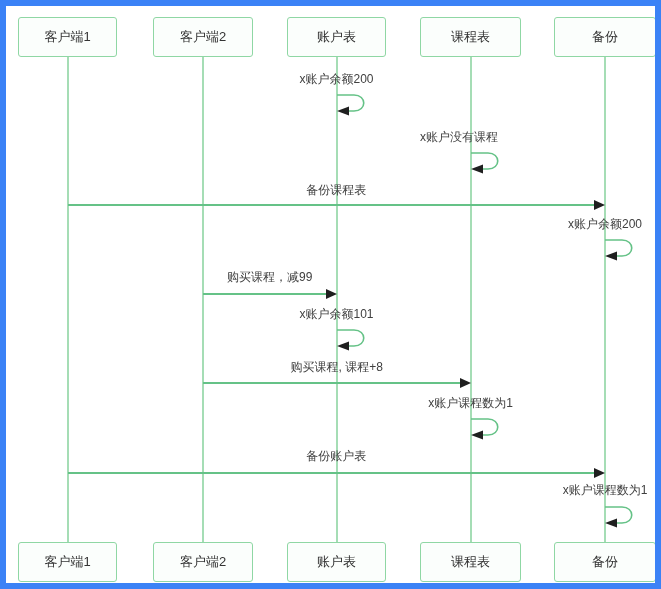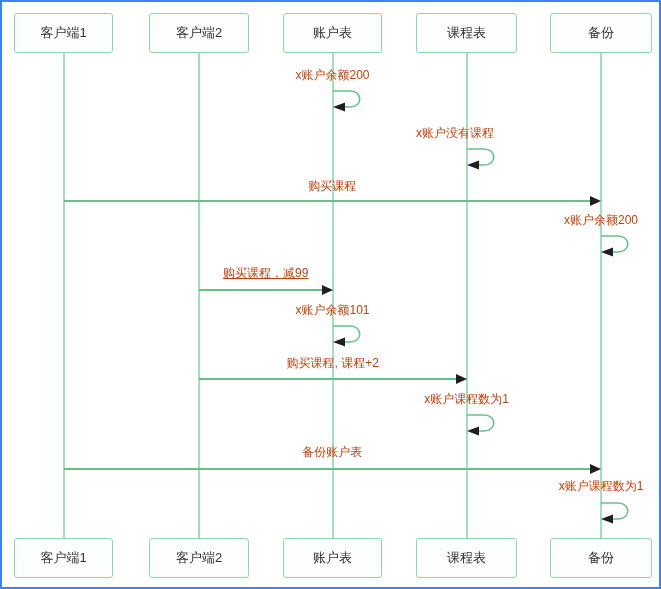--- a/index.html
+++ b/index.html
@@ -6,21 +6,21 @@
     margin: 0;
     padding: 0;
     background: #ffffff;
     font-family: "Liberation Sans", "DejaVu Sans", sans-serif;
   }
   .frame {
     position: relative;
     width: 661px;
     height: 589px;
     box-sizing: border-box;
-    border: 2px solid #3b82f6;
+    border: 6px solid #3b82f6;
     background: #ffffff;
     overflow: hidden;
     padding-left: 39px;
   }
   .canvas {
     position: absolute;
     inset: 0;
   }
   .participant-box {
     position: absolute;
@@ -51,21 +51,21 @@
     width: 0;
     height: 0;
     border-top: 5px solid transparent;
     border-bottom: 5px solid transparent;
     border-left: 11px solid #1f1f1f;
   }
   .msg-label {
     position: absolute;
     transform: translateX(-50%);
     font-size: 12px;
-    color: #c2410c;
+    color: #404040;
     white-space: nowrap;
     line-height: 15px;
   }
   .self-loop {
     position: absolute;
     overflow: visible;
   }
 </style>
 </head>
 <body>
@@ -112,37 +112,37 @@
         <path d="M0,3 H17 C30,3 30,19 17,19 H11" fill="none" stroke="#65c287" stroke-width="1.6"></path>
         <polygon points="12,14.5 12,23.5 0,19" fill="#1f1f1f"></polygon>
       </svg>
       <div class="msg-label" style="left: 453px; top: 124px;">x账户没有课程</div>
       <svg class="self-loop" width="36" height="24" style="left: 464.5px; top: 144px;">
         <path d="M0,3 H17 C30,3 30,19 17,19 H11" fill="none" stroke="#65c287" stroke-width="1.6"></path>
         <polygon points="12,14.5 12,23.5 0,19" fill="#1f1f1f"></polygon>
       </svg>
       <div class="msg-line" style="left: 61.5px; top: 198px; width: 527.5px;"></div>
       <div class="msg-arrowhead" style="left: 588px; top: 194px;"></div>
-      <div class="msg-label" style="left: 330.25px; top: 177px;">购买课程</div>
+      <div class="msg-label" style="left: 330.25px; top: 177px;">备份课程表</div>
       <div class="msg-label" style="left: 599px; top: 211px;">x账户余额200</div>
       <svg class="self-loop" width="36" height="24" style="left: 599px; top: 231px;">
         <path d="M0,3 H17 C30,3 30,19 17,19 H11" fill="none" stroke="#65c287" stroke-width="1.6"></path>
         <polygon points="12,14.5 12,23.5 0,19" fill="#1f1f1f"></polygon>
       </svg>
       <div class="msg-line" style="left: 197px; top: 287px; width: 123.5px;"></div>
       <div class="msg-arrowhead" style="left: 319.5px; top: 283px;"></div>
-      <div class="msg-label" style="left: 263.75px; top: 264px; text-decoration: underline;">购买课程，减99</div>
+      <div class="msg-label" style="left: 263.75px; top: 264px;">购买课程，减99</div>
       <div class="msg-label" style="left: 330.5px; top: 301px;">x账户余额101</div>
       <svg class="self-loop" width="36" height="24" style="left: 330.5px; top: 321px;">
         <path d="M0,3 H17 C30,3 30,19 17,19 H11" fill="none" stroke="#65c287" stroke-width="1.6"></path>
         <polygon points="12,14.5 12,23.5 0,19" fill="#1f1f1f"></polygon>
       </svg>
       <div class="msg-line" style="left: 197px; top: 376px; width: 257.5px;"></div>
       <div class="msg-arrowhead" style="left: 453.5px; top: 372px;"></div>
-      <div class="msg-label" style="left: 330.75px; top: 354px;">购买课程, 课程+2</div>
+      <div class="msg-label" style="left: 330.75px; top: 354px;">购买课程, 课程+8</div>
       <div class="msg-label" style="left: 464.5px; top: 390px;">x账户课程数为1</div>
       <svg class="self-loop" width="36" height="24" style="left: 464.5px; top: 410px;">
         <path d="M0,3 H17 C30,3 30,19 17,19 H11" fill="none" stroke="#65c287" stroke-width="1.6"></path>
         <polygon points="12,14.5 12,23.5 0,19" fill="#1f1f1f"></polygon>
       </svg>
       <div class="msg-line" style="left: 61.5px; top: 466px; width: 527.5px;"></div>
       <div class="msg-arrowhead" style="left: 588px; top: 462px;"></div>
       <div class="msg-label" style="left: 330.25px; top: 443px;">备份账户表</div>
       <div class="msg-label" style="left: 599px; top: 477px;">x账户课程数为1</div>
       <svg class="self-loop" width="36" height="24" style="left: 599px; top: 498px;">

